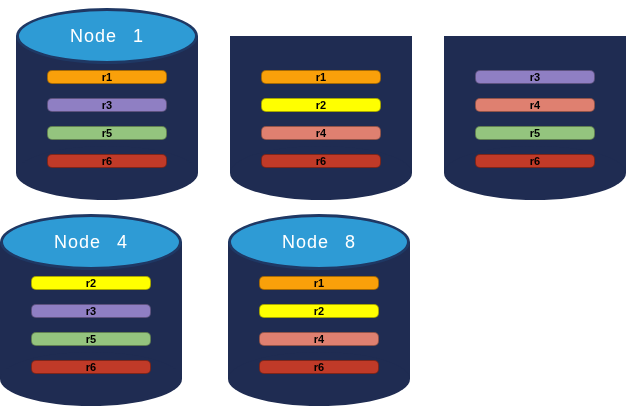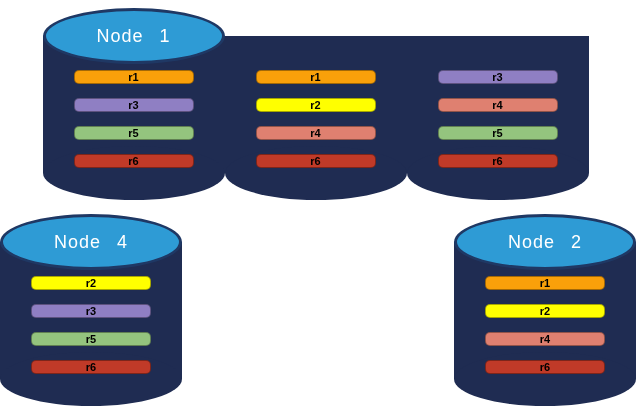--- a/index.html
+++ b/index.html
@@ -14,25 +14,26 @@
     height: 408px;
     background: var(--bg, #ffffff);
     overflow: hidden;
   }
   .row {
     display: flex;
     box-sizing: border-box;
     width: 636px;
   }
   .row-top {
-    justify-content: center;
-    padding: 8px 10px 0 5px;
+    justify-content: space-between;
+    padding: 8px 10px 0 16px;
   }
   .row-bottom {
-    justify-content: space-between;
+    justify-content: flex-start;
+    gap: 46px;
     margin-top: 14px;
   }
   .cylinder {
     position: relative;
     width: 182px;
     height: 192px;
     flex: 0 0 auto;
   }
   .cyl-body {
     position: absolute;
@@ -144,21 +145,21 @@
           <div class="bar" style="background: rgb(143, 127, 195);">r3</div>
           <div class="bar" style="background: rgb(148, 196, 126);">r5</div>
           <div class="bar" style="background: rgb(192, 58, 40);">r6</div>
         </div>
   </div>
 
   <div class="cylinder">
     <div class="cyl-body"></div>
     <div class="cyl-bottom"></div>
     <div class="cyl-top">
-      <span class="node-title">Node 2</span>
+      <span class="node-title">Node 8</span>
     </div>
     <div class="bars">
           <div class="bar" style="background: rgb(249, 160, 10);">r1</div>
           <div class="bar" style="background: rgb(255, 255, 0);">r2</div>
           <div class="bar" style="background: rgb(223, 128, 112);">r4</div>
           <div class="bar" style="background: rgb(192, 58, 40);">r6</div>
         </div>
   </div>
 </div>
 </div>

